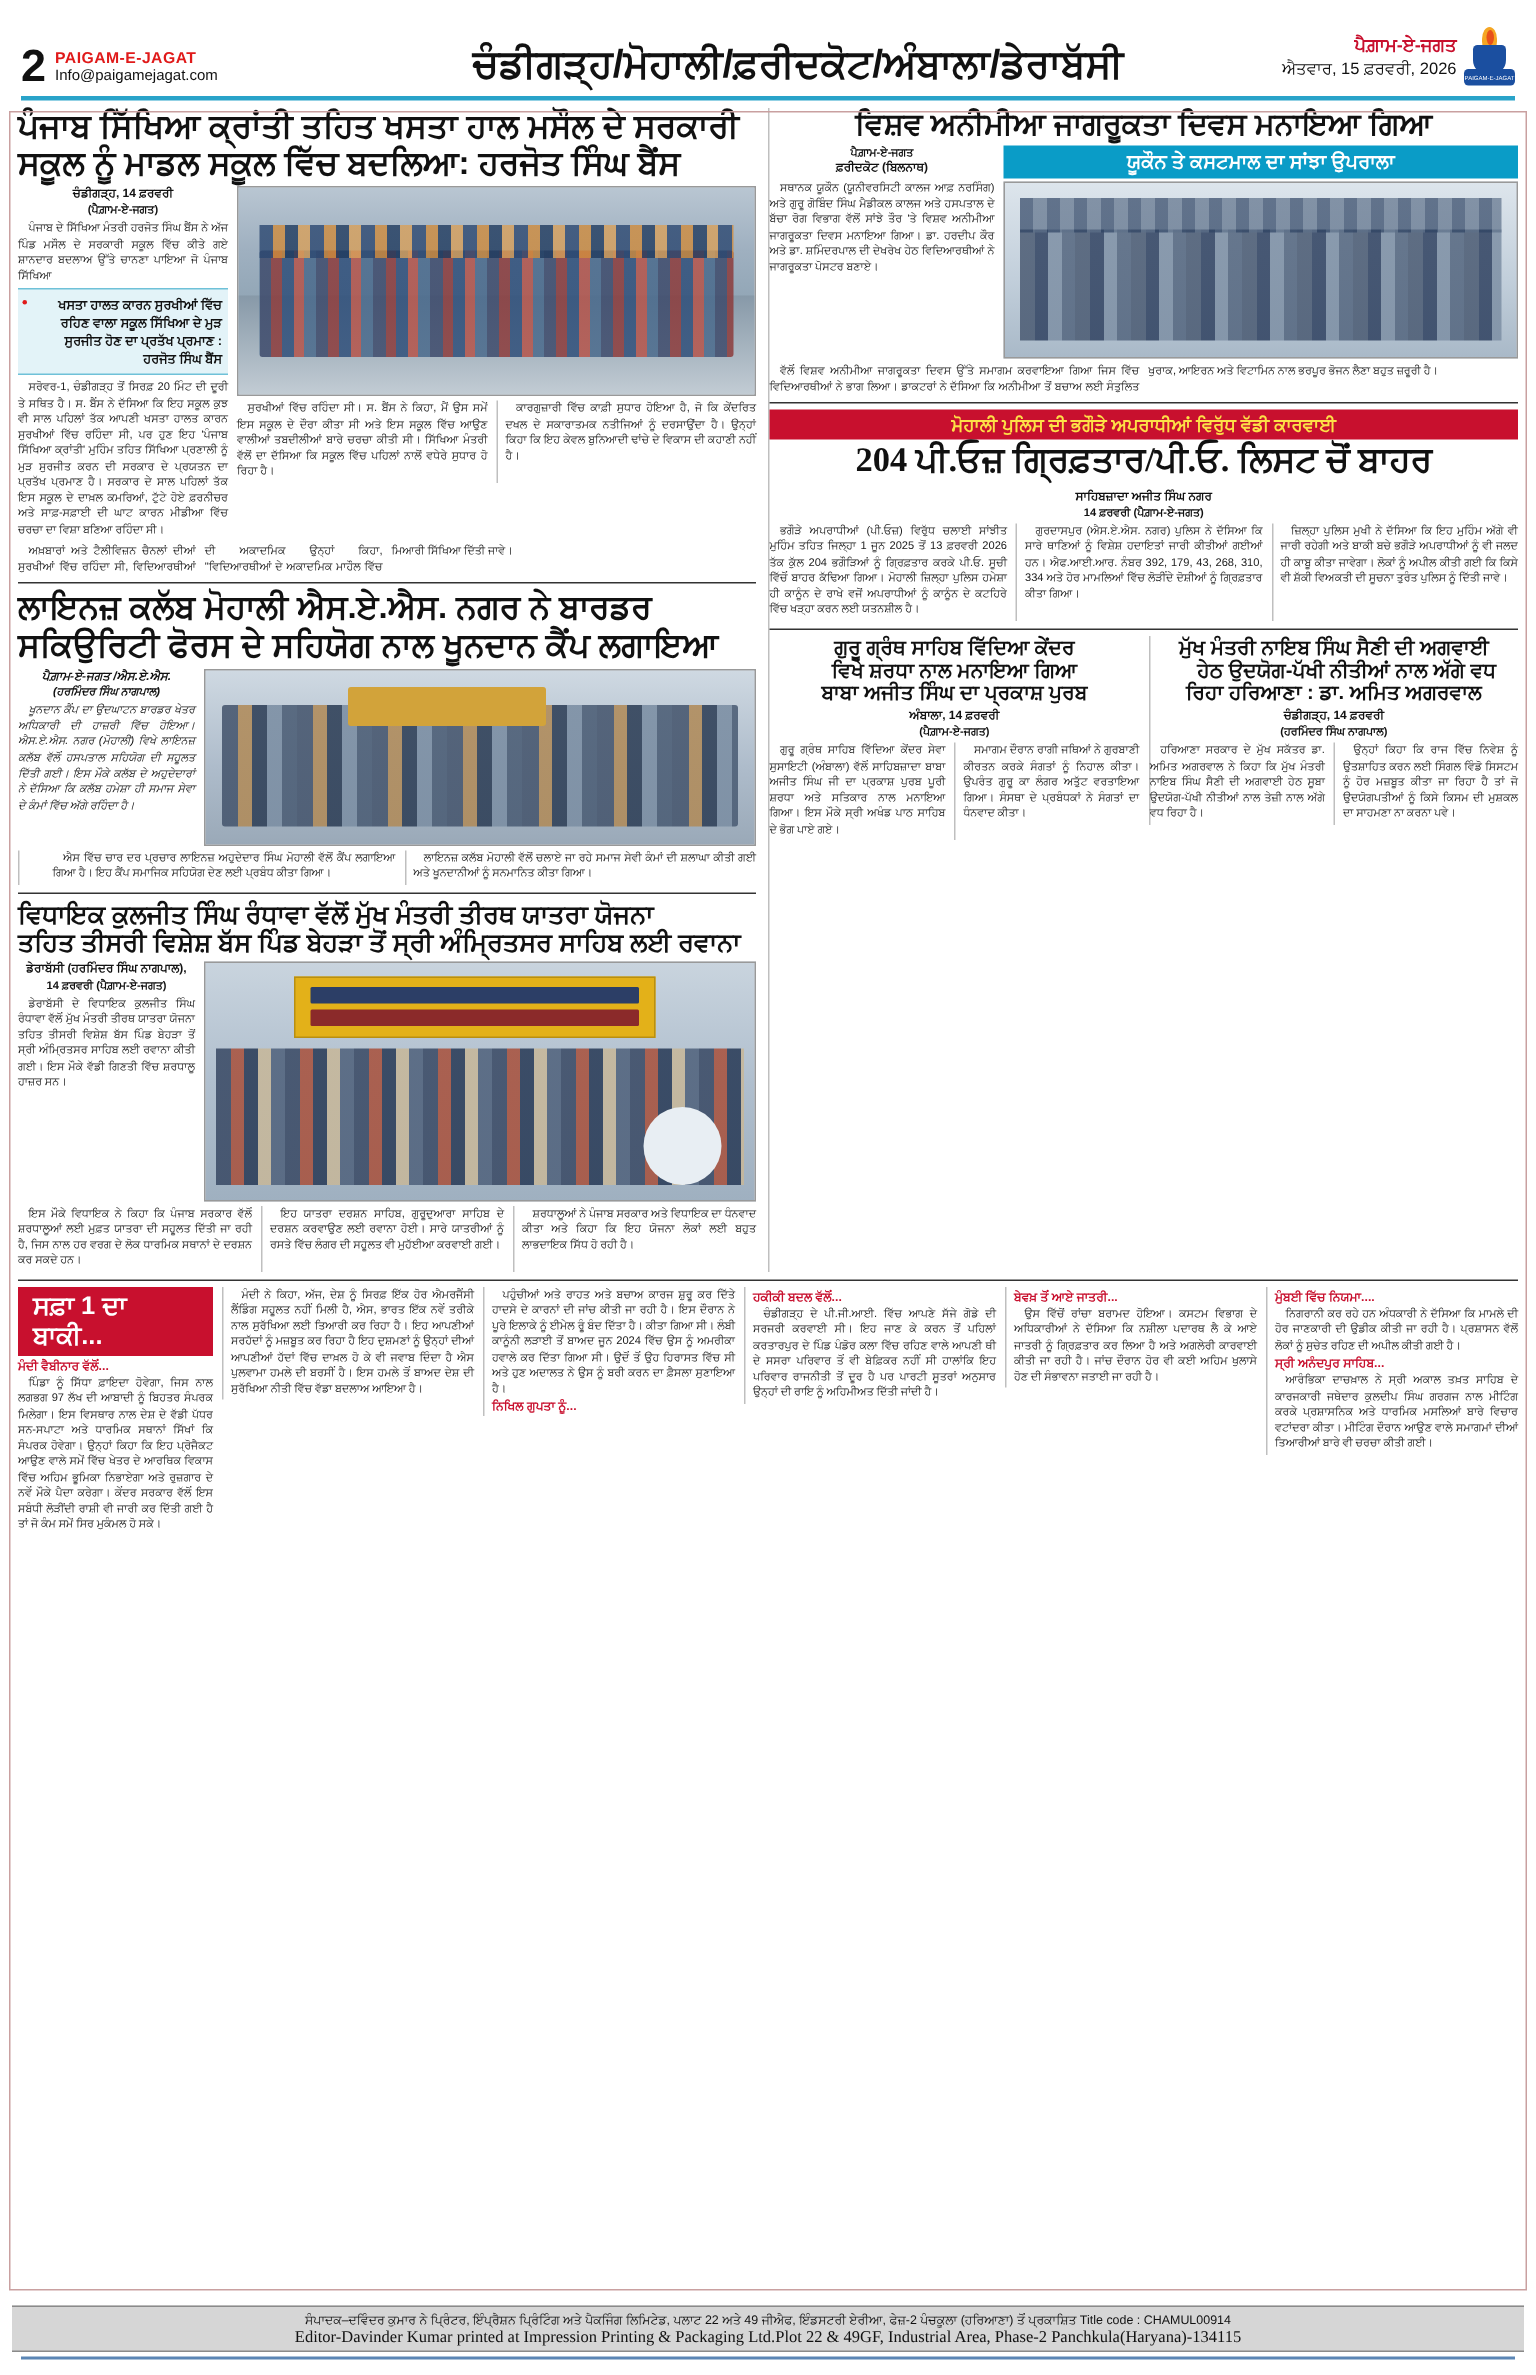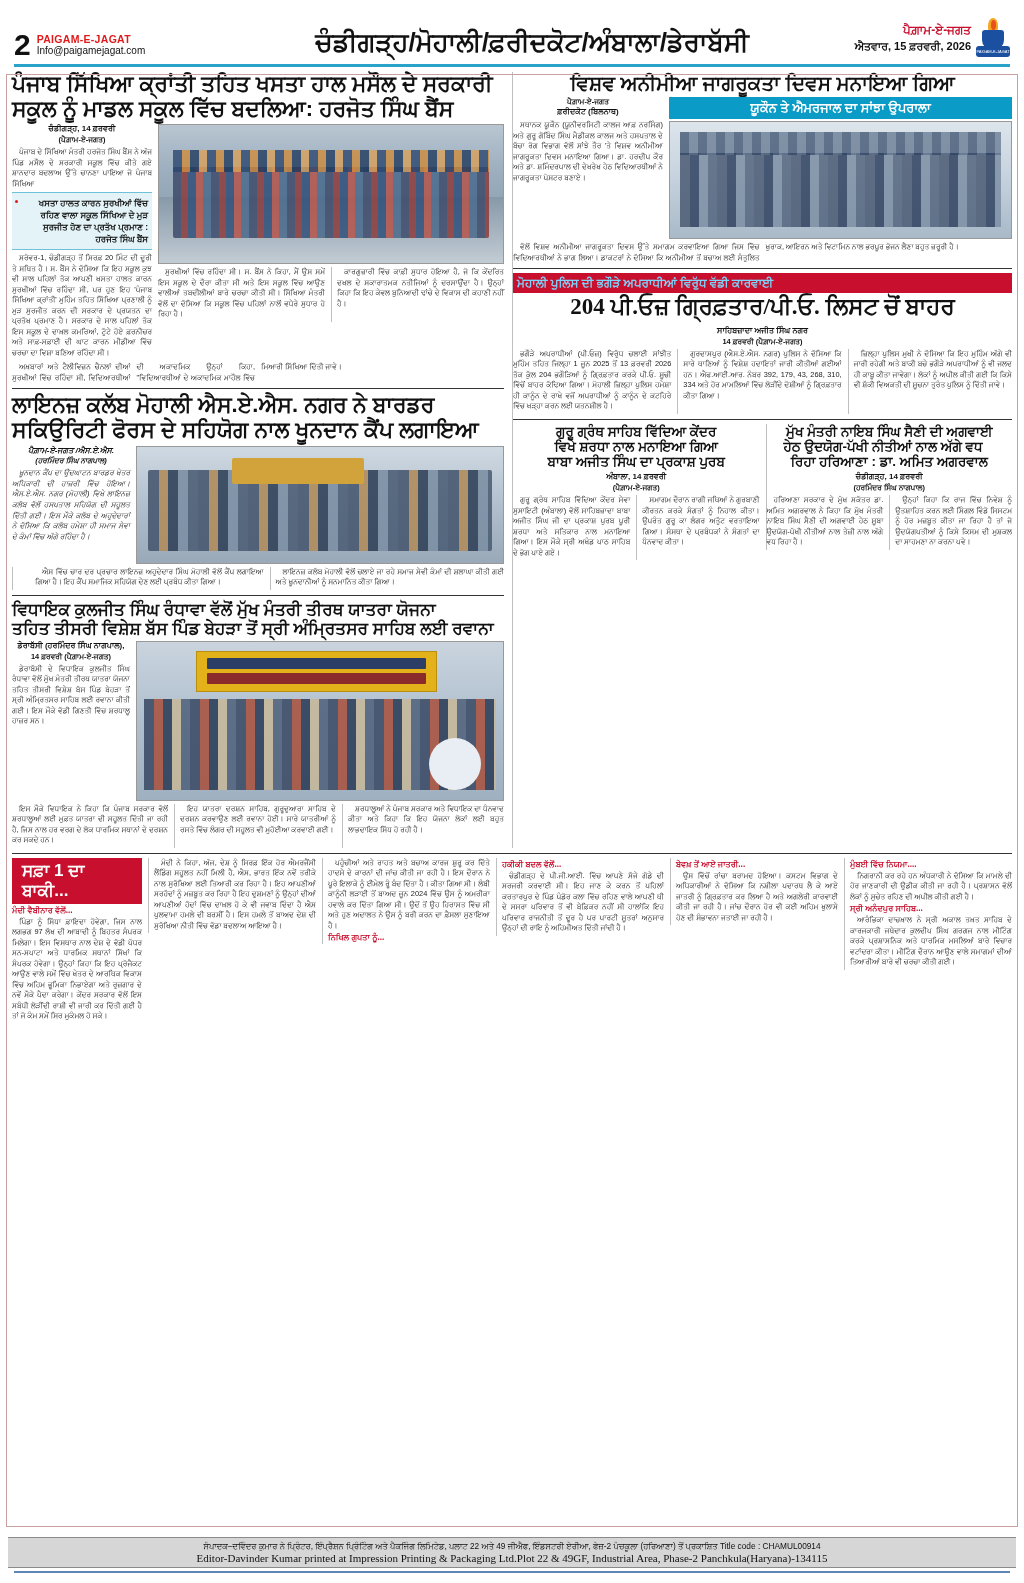--- a/index.html
+++ b/index.html
@@ -19,21 +19,21 @@
   .mh-left { display:flex; align-items:center; gap:6px; width:290px; }
   .pageno { font-size:30px; font-weight:bold; line-height:0.9; font-family:"Liberation Sans",sans-serif; }
   .mh-brandbox { line-height:1.15; }
   .brandname { color:#e01a1a; font-weight:bold; font-size:10.5px; letter-spacing:0.3px; }
   .brandmail { color:#111; font-size:10px; }
   .mh-center { flex:1; text-align:center; }
   .mh-center .edition { font-size:26px; font-weight:bold; letter-spacing:0px; }
   .mh-right { width:250px; text-align:right; display:flex; justify-content:flex-end; align-items:center; gap:5px; }
   .mh-right .rtext { text-align:right; line-height:1.3; }
   .mh-logo-red { color:#c8102e; font-weight:bold; font-size:12px; }
-  .mh-date { font-size:11px; color:#111; font-weight:bold; }
+  .mh-date { font-size:11px; color:#111; font-weight:normal; }
   .torch {
     width:34px; height:40px; position:relative;
   }
   .torch .cup { position:absolute; left:6px; top:12px; width:22px; height:20px; background:#1b4fa0; border-radius:3px 3px 10px 10px; }
   .torch .flame { position:absolute; left:12px; top:0px; width:10px; height:16px; background:#f5a623; border-radius:50% 50% 40% 40%; }
   .torch .flame2 { position:absolute; left:15px; top:2px; width:5px; height:10px; background:#e8501a; border-radius:50%; }
   .torch .ribbon { position:absolute; left:0; top:28px; width:34px; height:11px; background:#1b4fa0; border-radius:3px; }
   .torch .ribbon span { display:block; color:#fff; font-size:4px; text-align:center; line-height:11px; }
 
   .rule-blue { height:3px; background:#29a3c9; margin:2px 6px 0 6px; }
@@ -50,21 +50,21 @@
   }
   .body-txt p { margin:0 0 2px 0; text-indent:7px; }
   .dateline { text-align:center; font-size:8px; font-weight:bold; line-height:1.35; margin-bottom:2px; }
   .dateline .src { font-size:7.4px; }
   .photo { background:#cfd6dd; position:relative; overflow:hidden; border:1px solid #999; }
   .photo .ph-grad { position:absolute; inset:0; }
   .cols { display:flex; gap:6px; }
   .col { flex:1; }
   .vsep { border-left:1px solid #bfbfbf; }
 
-  .hl-band-red { background:#c8102e; color:#7dd3fc; text-align:left; font-weight:bold; font-size:12px; padding:3px 4px; }
+  .hl-band-red { background:#c8102e; color:#fde047; text-align:center; font-weight:bold; font-size:12px; padding:3px 4px; }
   .hl-band-cyan { background:#0a9cc7; color:#fff; text-align:center; font-weight:bold; font-size:13px; padding:3px 4px; }
   .bigred-sub { text-align:center; font-weight:bold; font-size:23px; line-height:1.2; padding:4px 0 2px; font-family:"Liberation Serif", serif; }
   .bullet-box { background:#e3f3f8; border-top:1px solid #6fc1d8; border-bottom:1px solid #6fc1d8; padding:4px 4px 4px 10px; margin:3px 0;text-align:right; }
   .bullet-box p { font-size:8.6px; font-weight:bold; line-height:1.4; margin:0; text-indent:0; position:relative; }
   .bullet-dot { position:absolute; left:-7px; top:3px; width:3px; height:3px; background:#e01a1a; border-radius:50%; }
 
   .sec-sep { border-top:1px solid #333; margin:5px 0 4px; }
 
   .cont-tag { background:#c8102e; color:#fff; font-weight:bold; font-size:17px; padding:3px 10px; display:inline-block; }
   .subhead-red { color:#c8102e; font-weight:bold; font-size:8.2px; margin:2px 0 1px; }
@@ -241,21 +241,21 @@
           <div style="width:150px;">
             <div class="dateline">
               <div class="src">ਪੈਗ਼ਾਮ-ਏ-ਜਗਤ</div>
               <div>ਫ਼ਰੀਦਕੋਟ (ਬਿਲਨਾਥ)</div>
             </div>
             <div class="body-txt">
                 <p>ਸਥਾਨਕ ਯੂਕੌਨ (ਯੂਨੀਵਰਸਿਟੀ ਕਾਲਜ ਆਫ਼ ਨਰਸਿੰਗ) ਅਤੇ ਗੁਰੂ ਗੋਬਿੰਦ ਸਿੰਘ ਮੈਡੀਕਲ ਕਾਲਜ ਅਤੇ ਹਸਪਤਾਲ ਦੇ ਬੱਚਾ ਰੋਗ ਵਿਭਾਗ ਵੱਲੋਂ ਸਾਂਝੇ ਤੌਰ 'ਤੇ ਵਿਸ਼ਵ ਅਨੀਮੀਆ ਜਾਗਰੂਕਤਾ ਦਿਵਸ ਮਨਾਇਆ ਗਿਆ। ਡਾ. ਹਰਦੀਪ ਕੌਰ ਅਤੇ ਡਾ. ਸ਼ਮਿੰਦਰਪਾਲ ਦੀ ਦੇਖਰੇਖ ਹੇਠ ਵਿਦਿਆਰਥੀਆਂ ਨੇ ਜਾਗਰੂਕਤਾ ਪੋਸਟਰ ਬਣਾਏ।</p>
               </div>
           </div>
           <div style="flex:1;">
-            <div class="hl-band-cyan">ਯੂਕੌਨ ਤੇ ਐਮਰਜਾਲ ਦਾ ਸਾਂਝਾ ਉਪਰਾਲਾ</div>
+            <div class="hl-band-cyan">ਯੂਕੌਨ ਤੇ ਕਸਟਮਾਲ ਦਾ ਸਾਂਝਾ ਉਪਰਾਲਾ</div>
             <div class="photo" style="height:118px; margin-top:2px;">
               <div class="ph-grad" style="background:linear-gradient(#dde5ec,#c2cfdb 55%,#a9b9c8);"></div>
               <div style="position:absolute;left:3%;top:26%;width:94%;height:64%;background:repeating-linear-gradient(90deg,#4a5a72 0 10px,#2f4160 10px 19px,#7d8fa4 19px 28px,#53657e 28px 37px);opacity:.85;"></div>
               <div style="position:absolute;left:3%;top:8%;width:94%;height:20%;background:repeating-linear-gradient(90deg,#2e4363 0 9px,#5d7089 9px 18px);opacity:.7;"></div>
             </div>
           </div>
         </div>
         <div class="cols" style="margin-top:3px;">
           <div class="col body-txt" style="column-count:2; column-gap:6px;">
               <p>ਵੱਲੋਂ ਵਿਸ਼ਵ ਅਨੀਮੀਆ ਜਾਗਰੂਕਤਾ ਦਿਵਸ ਉੱਤੇ ਸਮਾਗਮ ਕਰਵਾਇਆ ਗਿਆ ਜਿਸ ਵਿੱਚ ਵਿਦਿਆਰਥੀਆਂ ਨੇ ਭਾਗ ਲਿਆ। ਡਾਕਟਰਾਂ ਨੇ ਦੱਸਿਆ ਕਿ ਅਨੀਮੀਆ ਤੋਂ ਬਚਾਅ ਲਈ ਸੰਤੁਲਿਤ ਖੁਰਾਕ, ਆਇਰਨ ਅਤੇ ਵਿਟਾਮਿਨ ਨਾਲ ਭਰਪੂਰ ਭੋਜਨ ਲੈਣਾ ਬਹੁਤ ਜ਼ਰੂਰੀ ਹੈ।</p>
@@ -302,21 +302,21 @@
                 <p>ਗੁਰੂ ਗ੍ਰੰਥ ਸਾਹਿਬ ਵਿੱਦਿਆ ਕੇਂਦਰ ਸੇਵਾ ਸੁਸਾਇਟੀ (ਅੰਬਾਲਾ) ਵੱਲੋਂ ਸਾਹਿਬਜ਼ਾਦਾ ਬਾਬਾ ਅਜੀਤ ਸਿੰਘ ਜੀ ਦਾ ਪ੍ਰਕਾਸ਼ ਪੁਰਬ ਪੂਰੀ ਸ਼ਰਧਾ ਅਤੇ ਸਤਿਕਾਰ ਨਾਲ ਮਨਾਇਆ ਗਿਆ। ਇਸ ਮੌਕੇ ਸ੍ਰੀ ਅਖੰਡ ਪਾਠ ਸਾਹਿਬ ਦੇ ਭੋਗ ਪਾਏ ਗਏ।</p>
               </div>
             <div class="col body-txt vsep" style="padding-left:5px;">
                 <p>ਸਮਾਗਮ ਦੌਰਾਨ ਰਾਗੀ ਜਥਿਆਂ ਨੇ ਗੁਰਬਾਣੀ ਕੀਰਤਨ ਕਰਕੇ ਸੰਗਤਾਂ ਨੂੰ ਨਿਹਾਲ ਕੀਤਾ। ਉਪਰੰਤ ਗੁਰੂ ਕਾ ਲੰਗਰ ਅਤੁੱਟ ਵਰਤਾਇਆ ਗਿਆ। ਸੰਸਥਾ ਦੇ ਪ੍ਰਬੰਧਕਾਂ ਨੇ ਸੰਗਤਾਂ ਦਾ ਧੰਨਵਾਦ ਕੀਤਾ।</p>
               </div>
           </div>
         </div>
 
         <div style="width:247px;" class="vsep">
           <div class="hl hl-sm" style="text-align:center;">ਮੁੱਖ ਮੰਤਰੀ ਨਾਇਬ ਸਿੰਘ ਸੈਣੀ ਦੀ ਅਗਵਾਈ</div>
-          <div class="hl hl-sm" style="padding-left:17px;">ਹੇਠ ਉਦਯੋਗ-ਪੱਖੀ ਨੀਤੀਆਂ ਨਾਲ ਅੱਗੇ ਵਧ</div>
+          <div class="hl hl-sm" style="text-align:center;padding-left:17px;">ਹੇਠ ਉਦਯੋਗ-ਪੱਖੀ ਨੀਤੀਆਂ ਨਾਲ ਅੱਗੇ ਵਧ</div>
           <div class="hl hl-sm" style="text-align:center; margin-bottom:3px;">ਰਿਹਾ ਹਰਿਆਣਾ : ਡਾ. ਅਮਿਤ ਅਗਰਵਾਲ</div>
           <div class="dateline">
             <div>ਚੰਡੀਗੜ੍ਹ, 14 ਫ਼ਰਵਰੀ</div>
             <div class="src">(ਹਰਮਿੰਦਰ ਸਿੰਘ ਨਾਗਪਾਲ)</div>
           </div>
           <div class="cols">
             <div class="col body-txt">
                 <p>ਹਰਿਆਣਾ ਸਰਕਾਰ ਦੇ ਮੁੱਖ ਸਕੱਤਰ ਡਾ. ਅਮਿਤ ਅਗਰਵਾਲ ਨੇ ਕਿਹਾ ਕਿ ਮੁੱਖ ਮੰਤਰੀ ਨਾਇਬ ਸਿੰਘ ਸੈਣੀ ਦੀ ਅਗਵਾਈ ਹੇਠ ਸੂਬਾ ਉਦਯੋਗ-ਪੱਖੀ ਨੀਤੀਆਂ ਨਾਲ ਤੇਜ਼ੀ ਨਾਲ ਅੱਗੇ ਵਧ ਰਿਹਾ ਹੈ।</p>
               </div>
             <div class="col body-txt vsep" style="padding-left:5px;">

